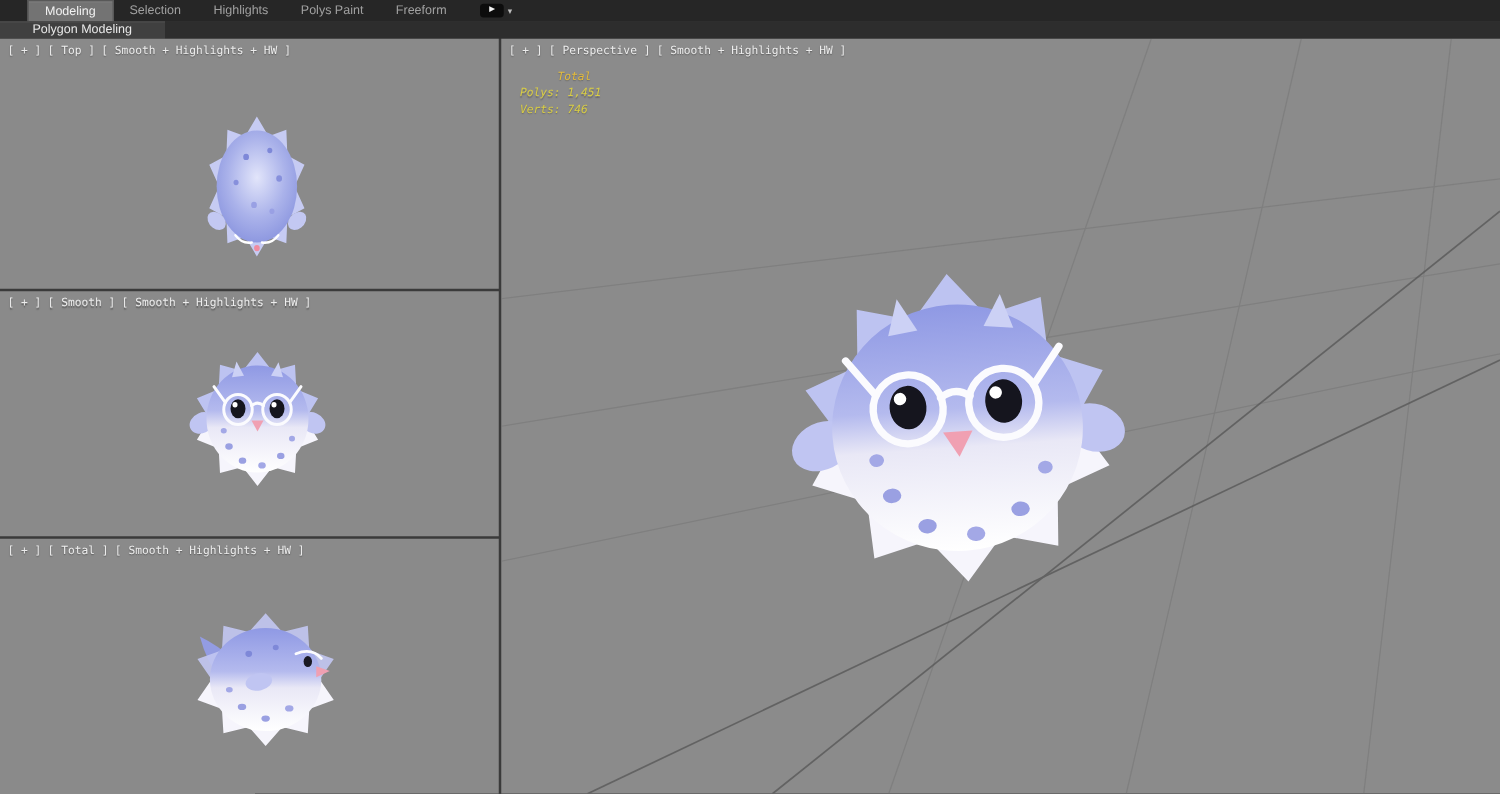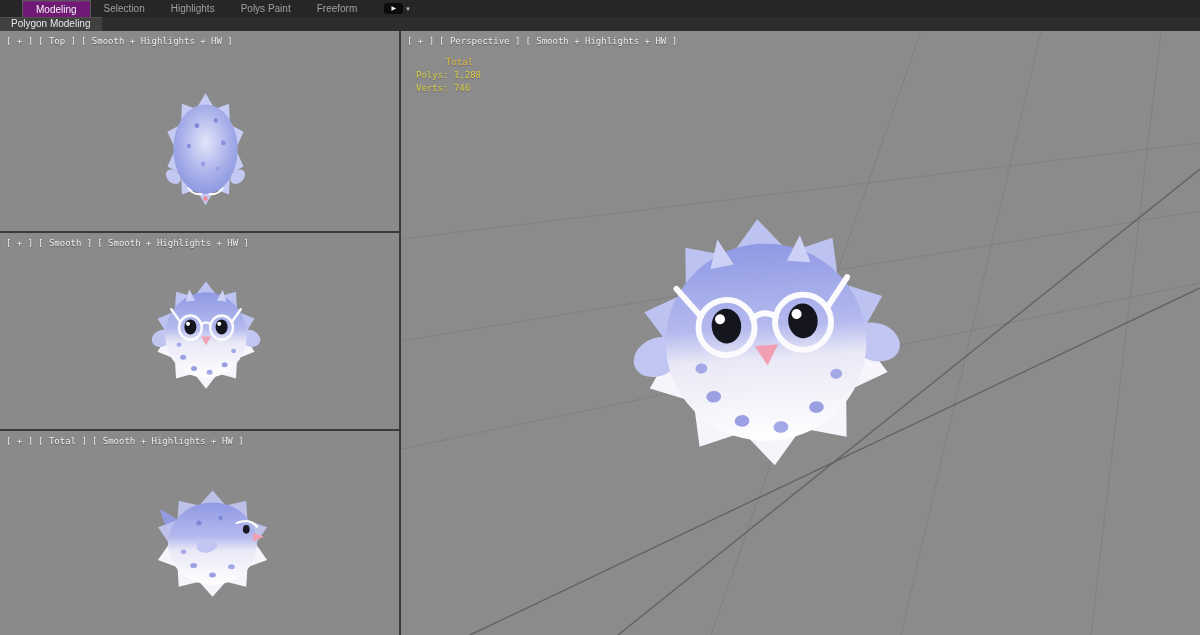--- a/index.html
+++ b/index.html
@@ -9,35 +9,35 @@
   
   .menubar {
     height:17px; background:#262626; display:flex; align-items:stretch;
     padding-left:22px;
   }
   .rtab {
     color:#a0a0a0; font-size:10px; line-height:15px; padding:1px 13px 0 13px;
     cursor:default; white-space:nowrap;
   }
   .rtab.active {
-    background:#701a75; color:#f2f2f2;
+    background:#737373; color:#f2f2f2;
     border:1px solid #585858; border-bottom:none;
     box-shadow: inset 0 1px 0 rgba(255,255,255,0.08);
   }
   .media-btn { display:flex; align-items:center; gap:3px; margin-left:14px; cursor:pointer; }
   .media-box {
     width:19px; height:11px; background:#0c0c0c; border-radius:3px;
     color:#f4f4f4; font-size:6px; line-height:11px; text-align:center;
   }
   .media-caret { color:#bdbdbd; font-size:7px; }
 
   .subbar { height:14px; background:#2d2d2d; display:flex; align-items:stretch; }
   .subtab {
     background:#404040; color:#e9e9e9; font-size:10px; line-height:14px;
-    padding:0 11px; white-space:nowrap; cursor:default;
+    padding:0 26px; white-space:nowrap; cursor:default;
     box-shadow: inset 0 1px 0 rgba(255,255,255,0.08);
   }
 
   
   .workspace { display:flex; width:1200px; height:604px; background:#3a3a3a; gap:2px; }
   .left-col { display:flex; flex-direction:column; width:399px; gap:2px; }
   .viewport { position:relative; background:#8a8a8a; overflow:hidden; }
   #vp-top   { height:200px; }
   #vp-front { height:196px; }
   #vp-left  { flex:1; }
@@ -46,21 +46,21 @@
   .vp-label {
     position:absolute; top:5px; left:6px; z-index:5;
     font-family:"DejaVu Sans Mono", monospace; font-size:9px; color:#ededed;
     display:flex; gap:5px; text-shadow:0 1px 1px rgba(0,0,0,0.35);
   }
   .vp-menu { cursor:pointer; white-space:nowrap; }
 
   .stats {
     position:absolute; top:25px; left:15px; z-index:5;
     font-family:"DejaVu Sans Mono", monospace; font-size:9px;
-    color:#d9cd45; line-height:13px; text-shadow:0 1px 1px rgba(0,0,0,0.25);
+    color:#d9cd45; line-height:13px; text-shadow:0 1px 1px rgba(0,0,0,0.25);font-style:italic;
   }
   .stats .total { margin-left:30px; color:#e3bb3c; }
 
   .vp-grid { position:absolute; inset:0; z-index:1; }
   .fish { position:absolute; z-index:3; cursor:pointer; }
 
   #fish-svg-top    { left:148px; top:51px;  width:115px; height:128px; }
   #fish-svg-front  { left:146px; top:36px;  width:120px; height:126px; }
   #fish-svg-side   { left:145px; top:47px;  width:135px; height:125px; }
   #fish-svg-persp  { left:217px; top:159px; width:295px; height:290px; }
@@ -228,21 +228,21 @@
         <line x1="217" y1="604" x2="799" y2="138"></line>
       </g>
     </svg>
     <div class="vp-label">
       <span class="vp-menu">[ + ]</span>
       <span class="vp-menu">[ Perspective ]</span>
       <span class="vp-menu">[ Smooth + Highlights + HW ]</span>
     </div>
     <div class="stats">
       <div class="total">Total</div>
-      <div>Polys: 1,288</div>
+      <div>Polys: 1,451</div>
       <div>Verts: 746</div>
     </div>
     <svg id="fish-svg-persp" class="fish" viewBox="0 0 200 200" preserveAspectRatio="none">
       <g transform="rotate(-4 100 100)">
         <use href="#fish-front"></use>
       </g>
     </svg>
   </div>
 
 </div>

